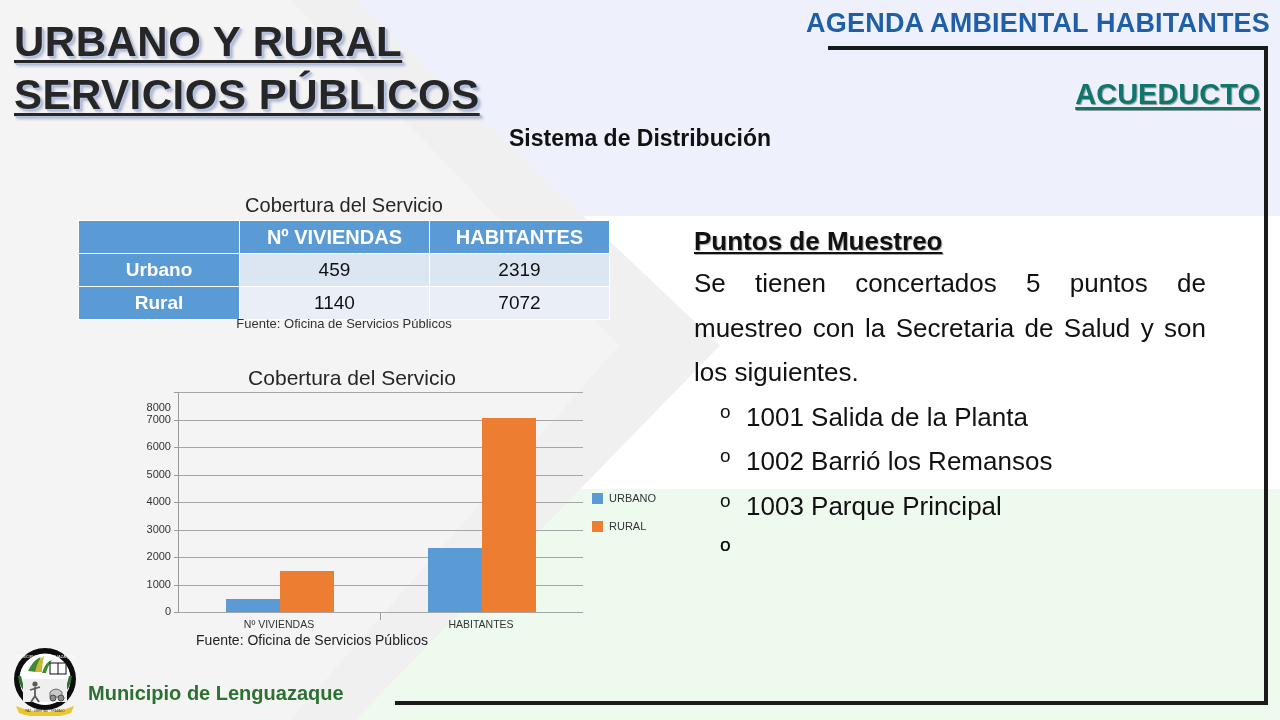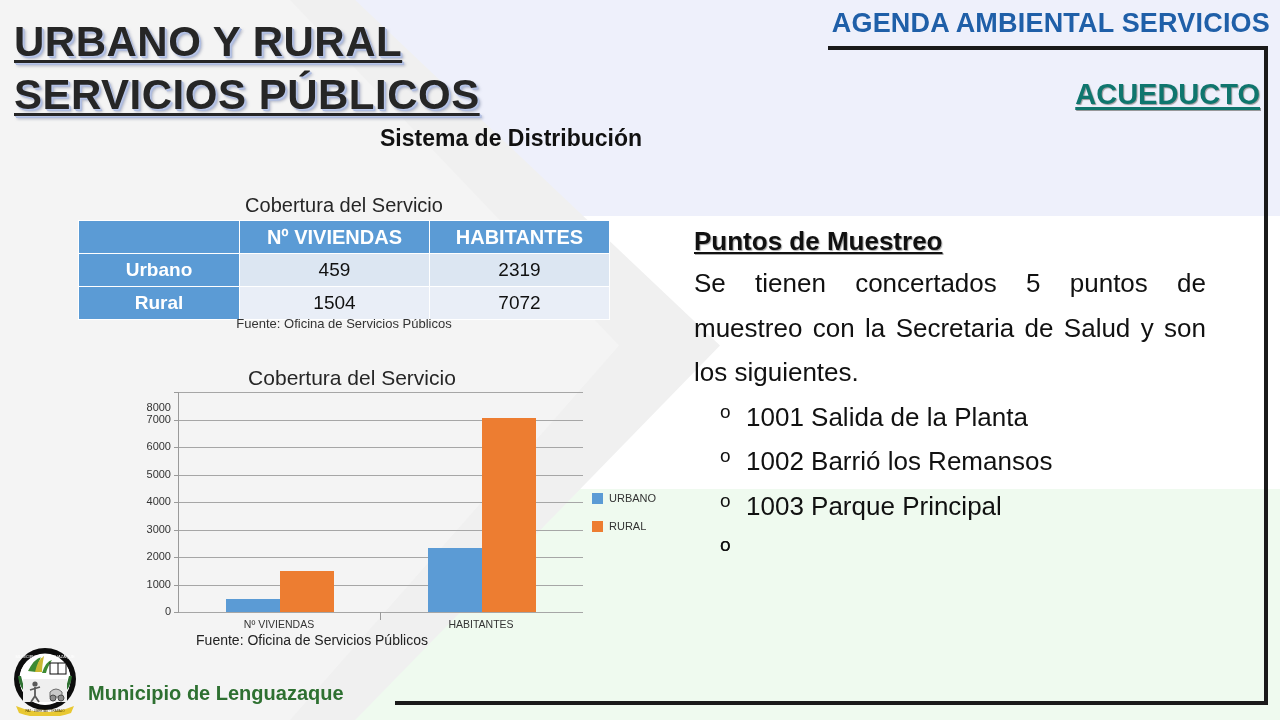--- a/index.html
+++ b/index.html
@@ -121,21 +121,21 @@
     text-decoration: underline;
     text-decoration-thickness: 3px;
     text-underline-offset: 3px;
     text-shadow: 1px 1px 1px rgba(130,130,130,.8);
   }
 
   .sistema-title {
     position: absolute;
     left: 380px; top: 125px;
     width: 520px;
-    text-align: left;
+    text-align: center;
     font-size: 23px;
     font-weight: bold;
     color: #111;
   }
 
   
   .table-caption {
     position: absolute;
     left: 78px; top: 194px;
     width: 532px;
@@ -340,42 +340,42 @@
 
   <div class="frame-top-line"></div>
   <div class="frame-right-line"></div>
   <div class="frame-bottom-line"></div>
 
   <div class="main-title">
     <span class="tl">URBANO Y RURAL</span>
     <span class="tl">SERVICIOS PÚBLICOS</span>
   </div>
 
-  <div class="agenda-title">AGENDA AMBIENTAL SERVICIOS</div>
+  <div class="agenda-title">AGENDA AMBIENTAL HABITANTES</div>
   <div class="acueducto-title">ACUEDUCTO</div>
   <div class="sistema-title">Sistema de Distribución</div>
 
   <div class="table-caption">Cobertura del Servicio</div>
   <table class="cov">
     <thead>
       <tr>
         <th class="corner"></th>
         <th>Nº VIVIENDAS</th>
         <th>HABITANTES</th>
       </tr>
     </thead>
     <tbody>
       <tr>
         <th class="rowhead">Urbano</th>
         <td>459</td>
         <td>2319</td>
       </tr>
       <tr class="alt">
         <th class="rowhead">Rural</th>
-        <td>1504</td>
+        <td>1140</td>
         <td>7072</td>
       </tr>
     </tbody>
   </table>
   <div class="table-source">Fuente: Oficina de Servicios Públicos</div>
 
   <div class="chart-wrap">
     <div class="chart-title">Cobertura del Servicio</div>
     <div class="plot" id="plot">
         <div class="gridline" style="top: 0px;"></div>

